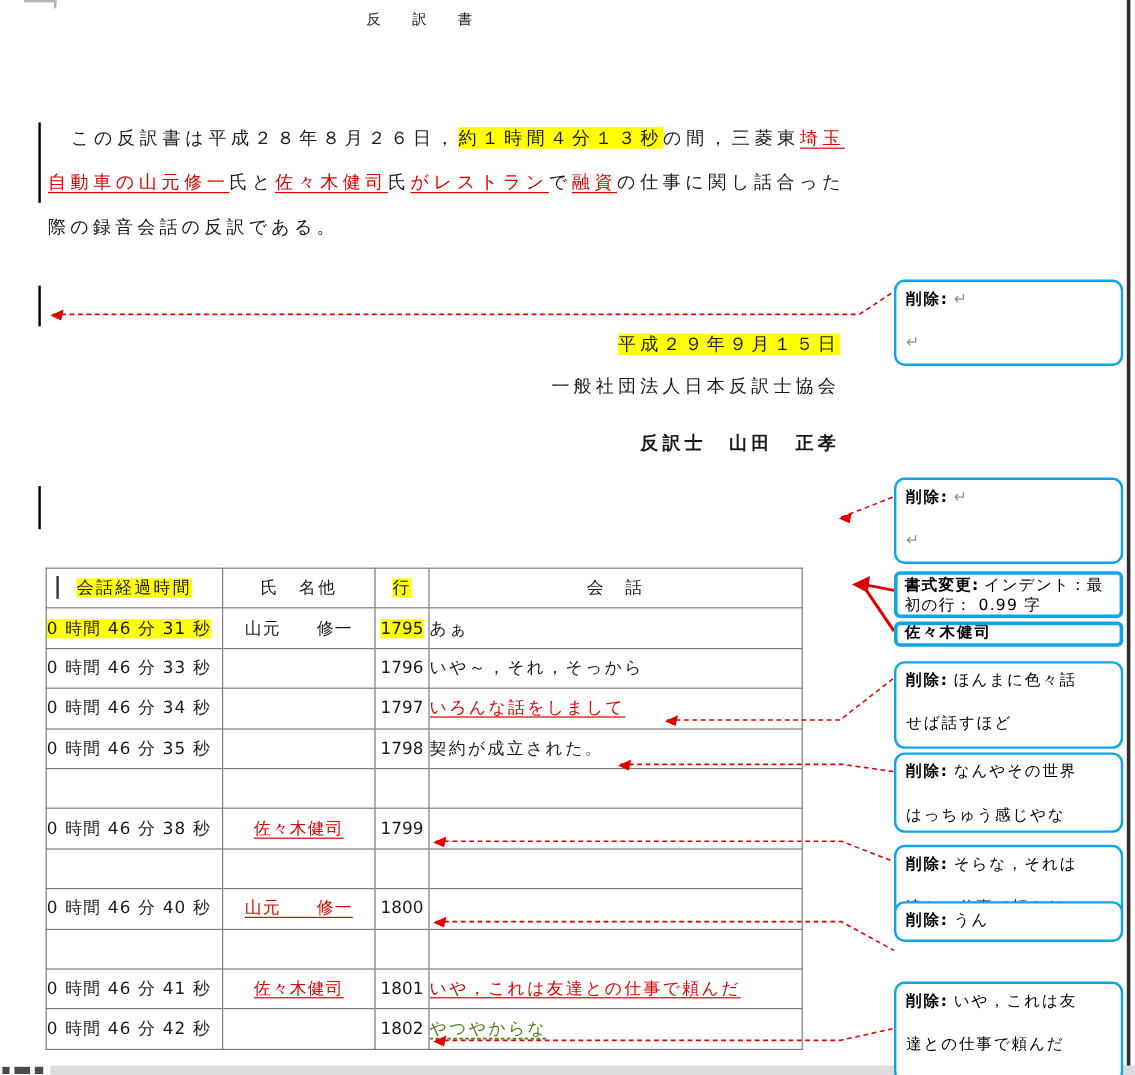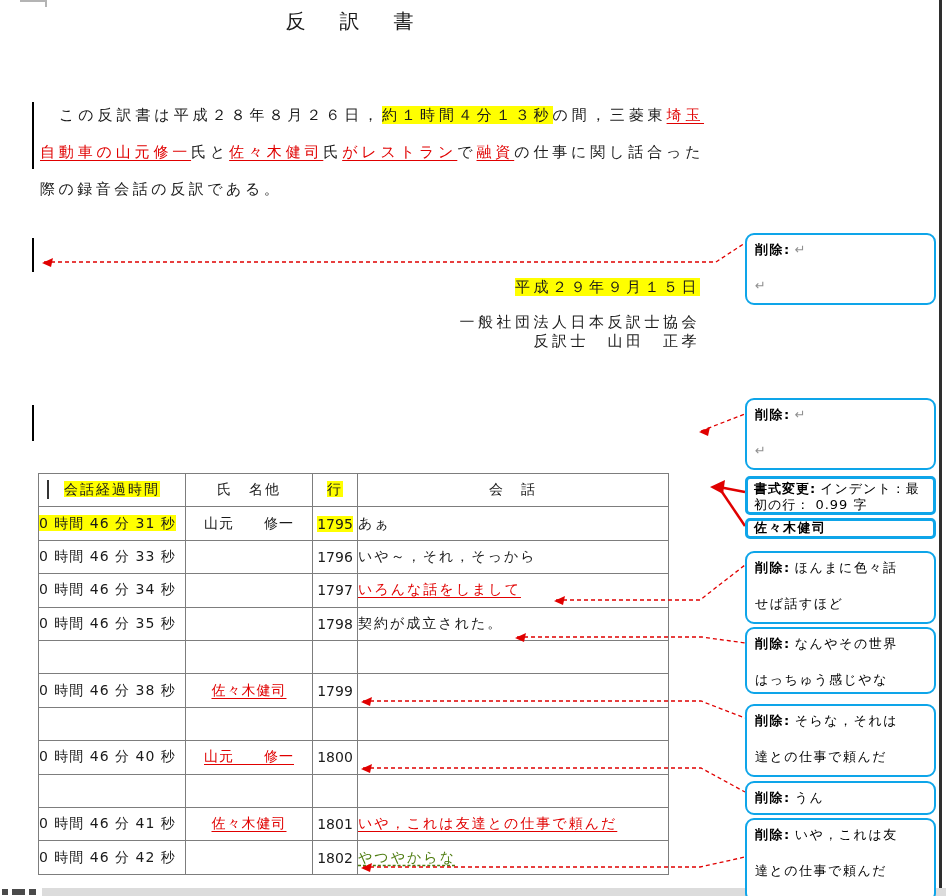--- a/index.html
+++ b/index.html
@@ -9,33 +9,33 @@
   .cropmark{position:absolute;left:20px;top:0;width:25px;height:5px;
             border-top:2px solid #b4b4b4;border-right:2px solid #b4b4b4;}
   
   .pageedge{position:absolute;left:939px;top:0;width:3px;height:896px;background:#2e2e2e;}
   
   .statusstrip{position:absolute;left:42px;top:888px;width:904px;height:8px;background:#dcdcdc;}
   .sfrag{position:absolute;background:#4a4a4a;height:6px;top:889px;}
   .sf1{left:2px;width:6px;} .sf2{left:12px;width:13px;} .sf3{left:29px;width:7px;}
 
   .doc-title{position:absolute;left:38px;top:8px;width:630px;text-align:center;
-             font-size:20px;letter-spacing:7px;white-space:nowrap;}
+             font-size:12px;letter-spacing:7px;white-space:nowrap;}
   .para{position:absolute;left:40px;top:97px;width:664px;font-size:15px;
         line-height:37px;letter-spacing:3.5px;text-align:justify;}
   .hl{background:#ffff00;}
   .del{color:#e00000;text-decoration:underline;text-underline-offset:3px;}
   .ins{color:#4d7c0f;text-decoration:underline;text-decoration-style:dashed;text-underline-offset:3px;}
 
   .cbar{position:absolute;left:32px;width:2px;background:#000;}
   .cb1{top:102px;height:67px;} .cb2{top:238px;height:34px;} .cb3{top:405px;height:36px;}
 
   .sig{position:absolute;left:38px;width:662px;text-align:right;font-size:15px;
        letter-spacing:3.5px;white-space:nowrap;}
-  .sig-date{top:278px;} .sig-org{top:313px;} .sig-signer{top:332px;}
+  .sig-date{top:278px;} .sig-org{top:313px;} .sig-signer{top:360px;font-weight:bold;}
 
   table.transcript{position:absolute;left:38px;top:473px;width:630px;height:402px;
        border-collapse:collapse;table-layout:fixed;font-size:14px;z-index:1;}
   table.transcript td,table.transcript th{border:1px solid #7d7d7d;height:32px;
        overflow:hidden;font-weight:normal;padding:0;vertical-align:middle;}
   col.c-time{width:147px;} col.c-name{width:127px;} col.c-line{width:45px;} col.c-talk{width:311px;}
   td.t-time{padding-left:7px;text-align:left;letter-spacing:1px;white-space:nowrap;}
   td.t-name{text-align:center;letter-spacing:1px;white-space:nowrap;}
   td.t-line{text-align:center;letter-spacing:0;}
   td.t-talk{padding-left:9px;text-align:left;letter-spacing:2px;white-space:nowrap;}
@@ -46,21 +46,21 @@
            border:2px solid #0ea5e9;border-radius:9px;font-size:13px;letter-spacing:1.5px;
            padding:6px 8px;line-height:18px;color:#000;z-index:3;overflow:hidden;}
   .bl-label{font-weight:bold;margin-right:4px;white-space:nowrap;}
   .pilcrow{color:#909090;}
   .bl2{margin-top:18px;}
   .b1{top:233px;height:72px;} .b2{top:398px;height:72px;}
   .b3{top:476px;height:39px;border-width:3px;border-radius:5px;padding:2px 6px;
       line-height:16px;letter-spacing:1px;}
   .b4{top:518px;height:21px;border-width:3px;border-radius:5px;padding:0 6px;line-height:14px;}
   .b5{top:551px;height:73px;} .b6{top:627px;height:67px;} .b7{top:704px;height:73px;}
-  .b8{top:781px;height:34px;padding-top:6px;} .b9{top:818px;height:84px;}
+  .b8{top:751px;height:34px;padding-top:6px;} .b9{top:818px;height:84px;}
 
   svg.leaders{position:absolute;left:0;top:0;z-index:2;pointer-events:none;}
 </style>
 </head>
 <body>
 
 <div class="page">
 
   <div class="cropmark"></div>
   <div class="pageedge"></div>

